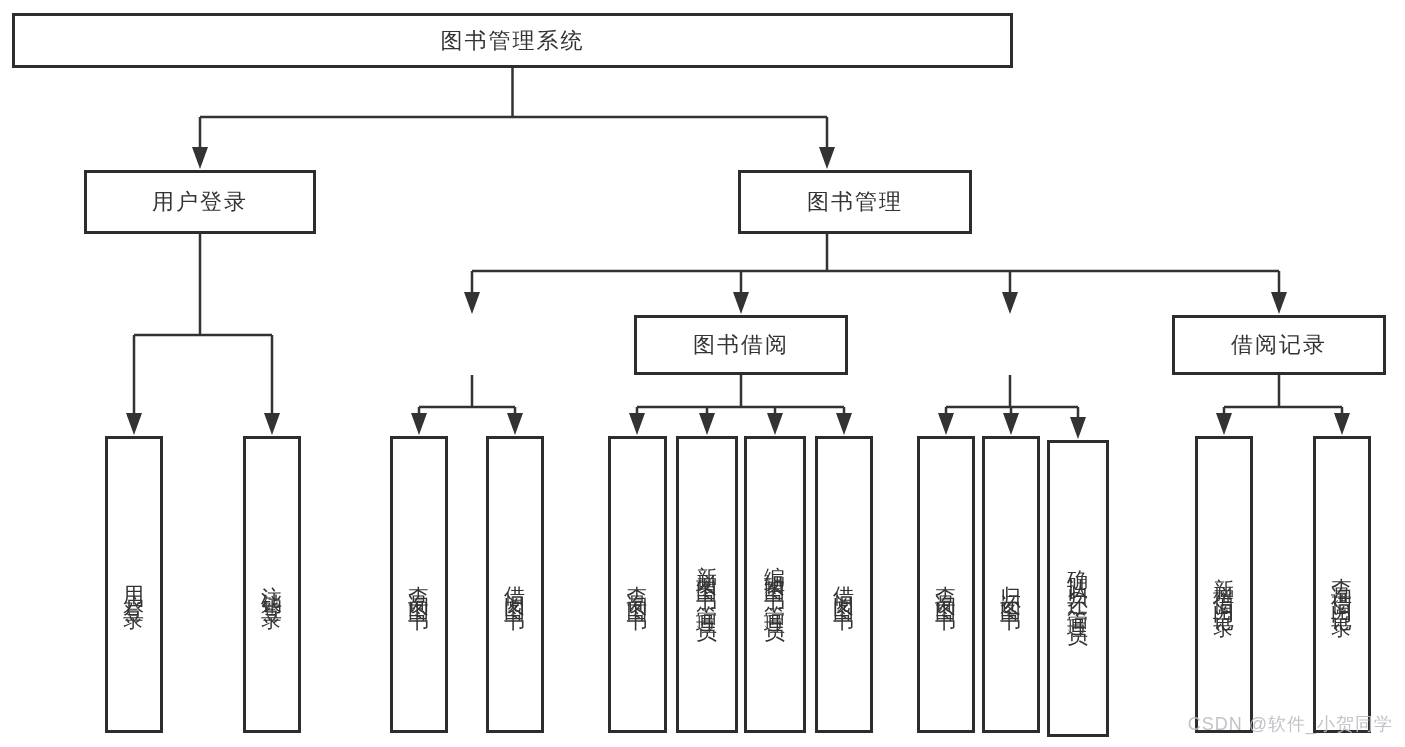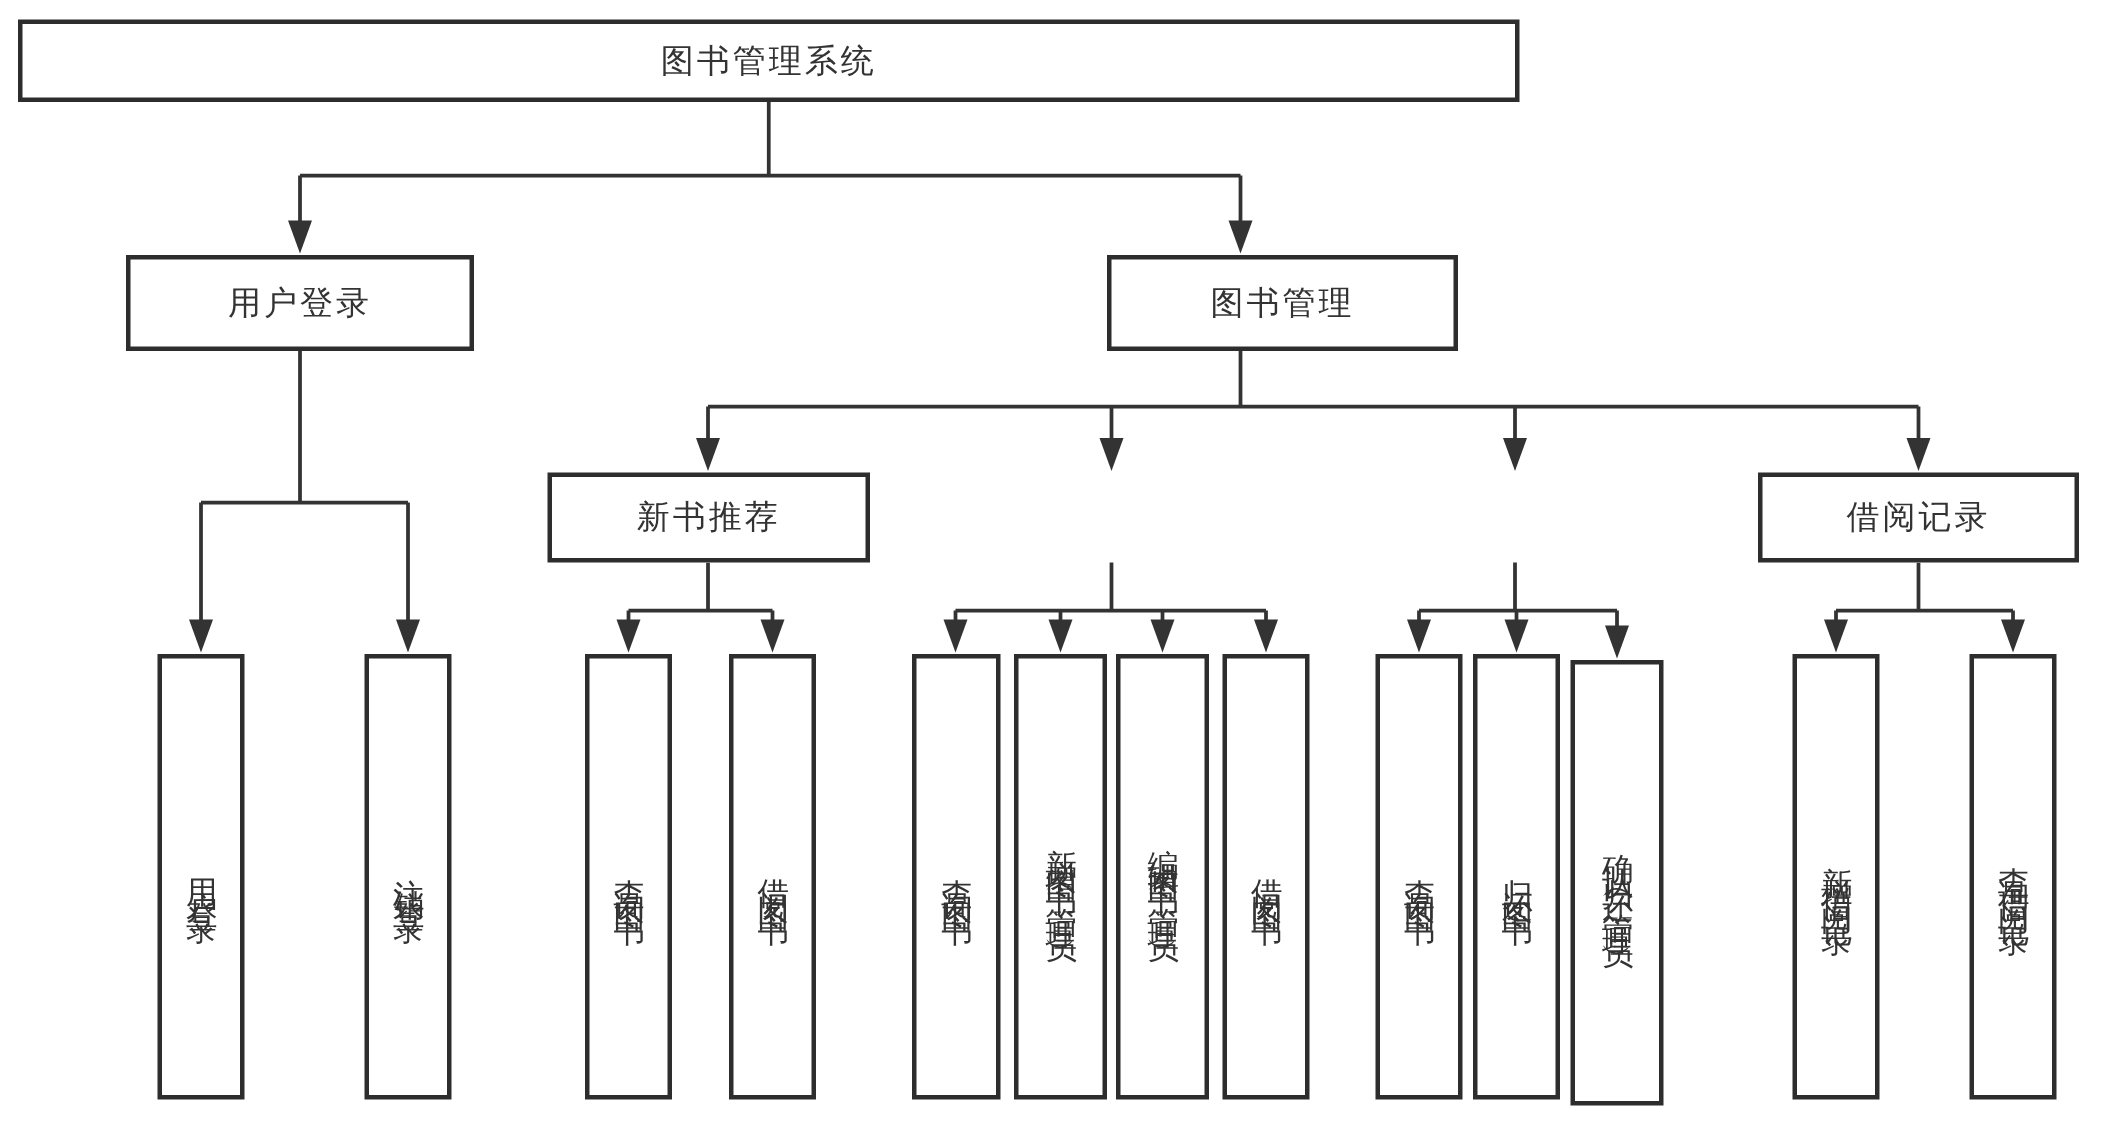--- a/index.html
+++ b/index.html
@@ -106,21 +106,21 @@
     <path class="wire" d="M1279 375 V407 M1224 407 H1342 M1224 407 V416 M1342 407 V416"></path>
     <polygon class="arrowhead" points="1216,413 1232,413 1224,435"></polygon>
     <polygon class="arrowhead" points="1334,413 1350,413 1342,435"></polygon>
   </svg>
 
   <div class="node" style="left:12px; top:13px; width:1001px; height:55px;">图书管理系统</div>
 
   <div class="node" style="left:84px; top:170px; width:232px; height:64px;">用户登录</div>
   <div class="node" style="left:738px; top:170px; width:234px; height:64px;">图书管理</div>
 
-  <div class="node" style="left:365px; top:315px; width:215px; height:60px;">新书推荐</div>
+  <div class="node" style="left:634px; top:315px; width:214px; height:60px;">图书借阅</div>
   <div class="node" style="left:1172px; top:315px; width:214px; height:60px;">借阅记录</div>
 
   <div class="leaf" style="left:105px; top:436px; width:58px; height:297px;">
     <span class="vtext">用户登录</span>
   </div>
   <div class="leaf" style="left:243px; top:436px; width:58px; height:297px;">
     <span class="vtext">注销登录</span>
   </div>
 
   <div class="leaf" style="left:390px; top:436px; width:58px; height:297px;">
@@ -153,14 +153,15 @@
     <span class="vtext">确认归还（管理员）</span>
   </div>
 
   <div class="leaf" style="left:1195px; top:436px; width:58px; height:297px;">
     <span class="vtext">新增借阅记录</span>
   </div>
   <div class="leaf" style="left:1313px; top:436px; width:58px; height:297px;">
     <span class="vtext">查询借阅记录</span>
   </div>
 
+  <div class="watermark">CSDN @软件_小贺同学</div>
 
 </div>
 
 </body></html>

